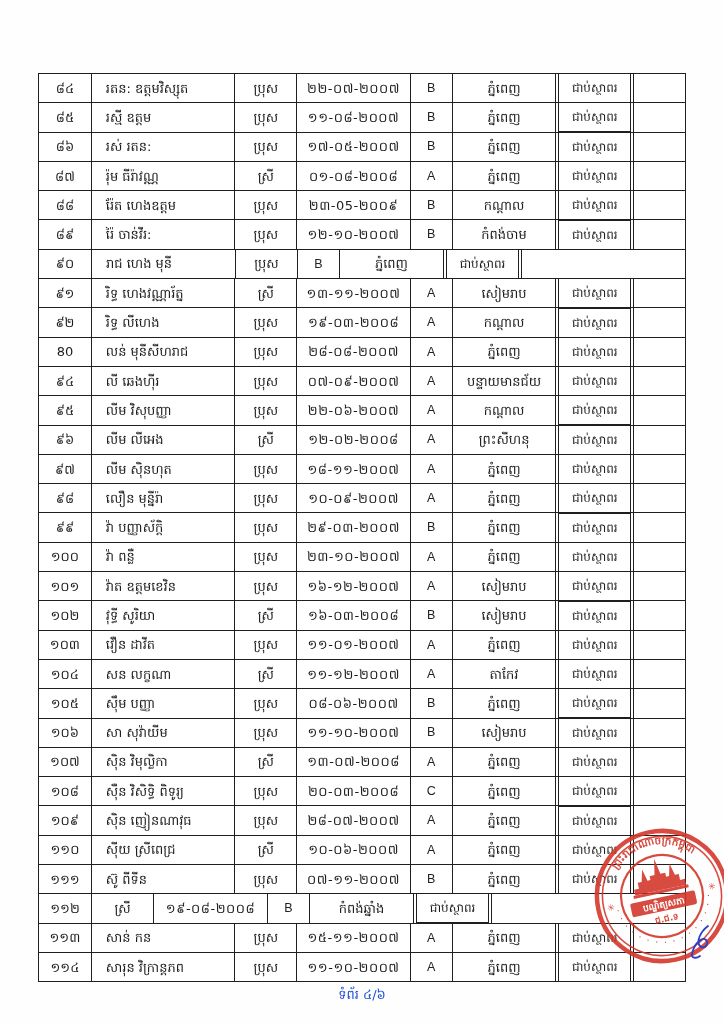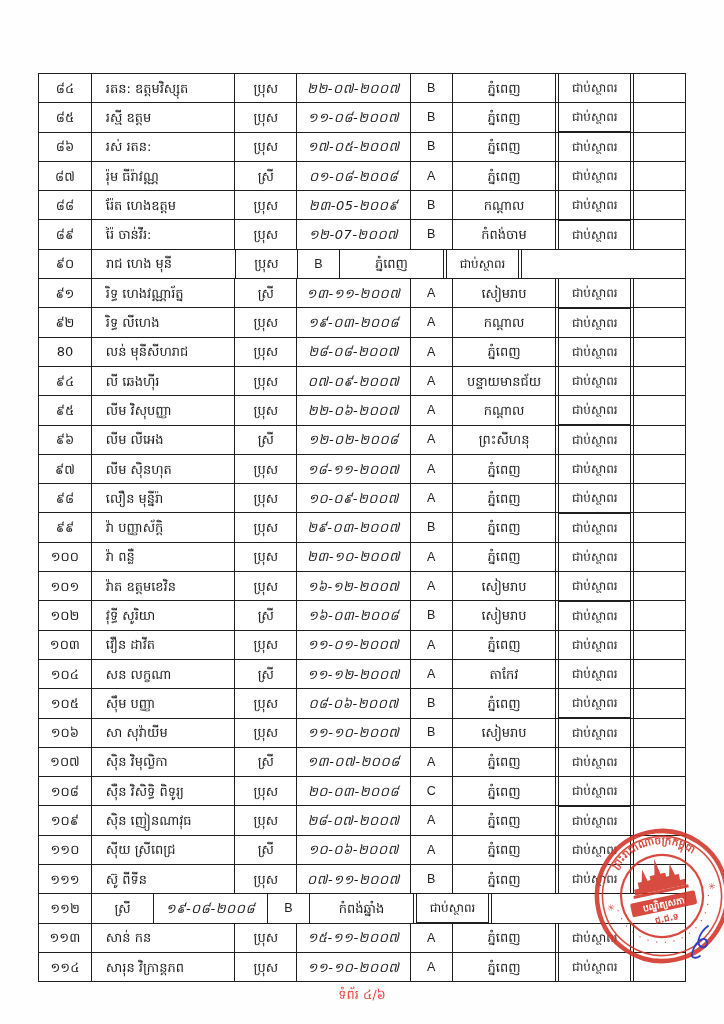--- a/index.html
+++ b/index.html
@@ -20,33 +20,33 @@
   .t-row:first-child{border-top:none;}
   .cell{
     box-sizing:border-box;border-left:1.5px solid #1f1f1f;
     display:flex;align-items:center;justify-content:center;
     font-size:13px;line-height:1;white-space:nowrap;overflow:hidden;
   }
   .cell:first-child{border-left:none;}
   .c-no{width:52px;}
   .c-name{width:144px;justify-content:flex-start;padding-left:14px;}
   .c-gender{width:62px;}
-  .c-dob{width:114px;letter-spacing:.5px;font-style:italic;}
+  .c-dob{width:114px;letter-spacing:.5px;}
   .c-grade{width:42px;font-size:12.5px;font-family:"Liberation Sans",sans-serif;color:#222;}
   .c-place{width:104px;font-size:13px;}
   .c-status{width:78px;padding:2px;}
   .c-empty{width:52px;}
   .status-box{
     border:1.4px solid #1f1f1f;box-sizing:border-box;
     width:100%;height:30px;display:flex;align-items:center;justify-content:center;
     font-size:12px;white-space:nowrap;
   }
   .footer{
     position:absolute;left:0;top:986px;width:724px;text-align:center;
-    font-size:13px;color:#ef4444;
+    font-size:13px;color:#1d4ed8;
   }
   .stamp{
     position:absolute;left:592px;top:826px;width:140px;height:140px;
     opacity:.9;pointer-events:none;
   }
   .signature{
     position:absolute;left:686px;top:922px;width:30px;height:40px;
     pointer-events:none;
   }
 </style>
@@ -118,21 +118,21 @@
       <div class="cell c-status">
         <div class="status-box">ជាប់ស្ថាពរ</div>
       </div>
       <div class="cell c-empty"></div>
     </div>
 
     <div class="t-row">
       <div class="cell c-no">៨៩</div>
       <div class="cell c-name">រ៉ៃ ចាន់វីរ:</div>
       <div class="cell c-gender">ប្រុស</div>
-      <div class="cell c-dob">១២-07-២០០៧</div>
+      <div class="cell c-dob">១២-១០-២០០៧</div>
       <div class="cell c-grade">B</div>
       <div class="cell c-place">កំពង់ចាម</div>
       <div class="cell c-status">
         <div class="status-box">ជាប់ស្ថាពរ</div>
       </div>
       <div class="cell c-empty"></div>
     </div>
 
     <div class="t-row">
       <div class="cell c-no">៩០</div>

